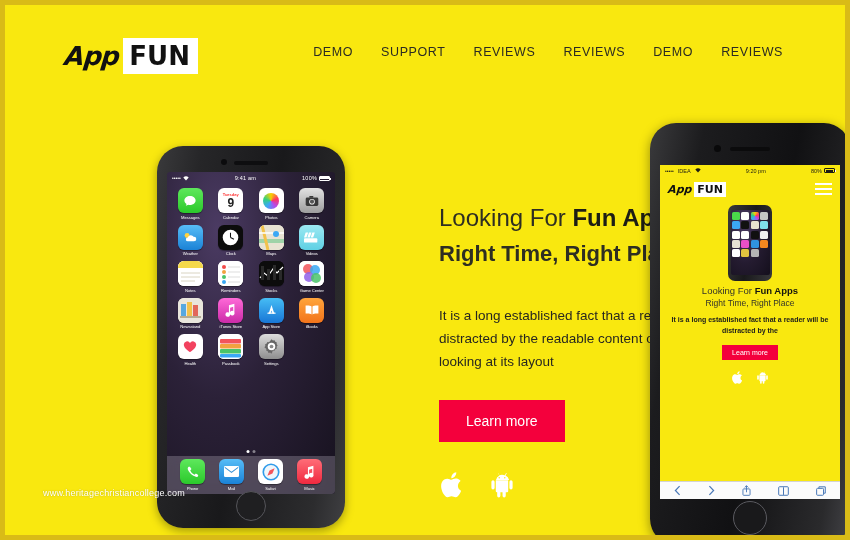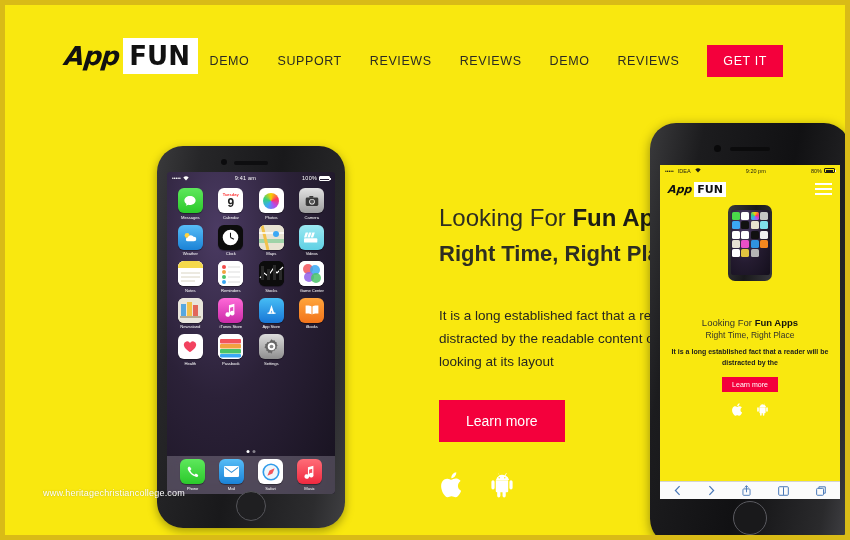--- a/index.html
+++ b/index.html
@@ -211,21 +211,21 @@
     padding:5px 2.5px 6px 2.5px;
   }
   .mob-phone-screen{
     width:100%; height:100%; border-radius:2px;
     background:radial-gradient(ellipse at 35% 20%,#4b3b63,#241b30 55%,#140f1c);
     display:grid; grid-template-columns:repeat(4,1fr);
     gap:1.3px; padding:2px 1.5px; align-content:start;
   }
   .mini-ic{ width:100%; aspect-ratio:1/1; border-radius:1.6px; }
 
-  .mob-copy{ text-align:center; padding:2px 8px 0 8px;margin-top:32px; }
+  .mob-copy{ text-align:center; padding:2px 8px 0 8px; }
   .mob-title{ font-size:9.5px; color:#33332a; }
   .mob-title b{ color:#15150f; }
   .mob-sub{ font-size:8.5px; color:#33332a; margin-top:2px; }
   .mob-body{ font-size:7px; color:#23231c; font-weight:bold; line-height:1.55; margin-top:7px; }
   .mob-btn{
     margin-top:8px; background:#f4003c; color:#fff; border:none;
     font-size:7px; padding:4px 10px; cursor:pointer;
     font-family:"Liberation Sans", sans-serif;
   }
   .mob-stores{
@@ -258,21 +258,20 @@
       <span class="logo-fun">FUN</span>
     </div>
 
     <nav class="main-nav">
       <a class="nav-link">DEMO</a>
       <a class="nav-link">SUPPORT</a>
       <a class="nav-link">REVIEWS</a>
       <a class="nav-link">REVIEWS</a>
       <a class="nav-link">DEMO</a>
       <a class="nav-link">REVIEWS</a>
-      <button class="nav-cta">GET IT</button>
     </nav>
   </header>
 
   <section class="hero-copy">
     <h1 class="hero-title">
       <span>Looking For </span><b>Fun Apps</b>
     </h1>
     <h2 class="hero-sub">Right Time, Right Place</h2>
     <p class="hero-body">It is a long established fact that a reader will be distracted by the readable content of a page when looking at its layout</p>
     <button class="learn-btn">Learn more</button>

